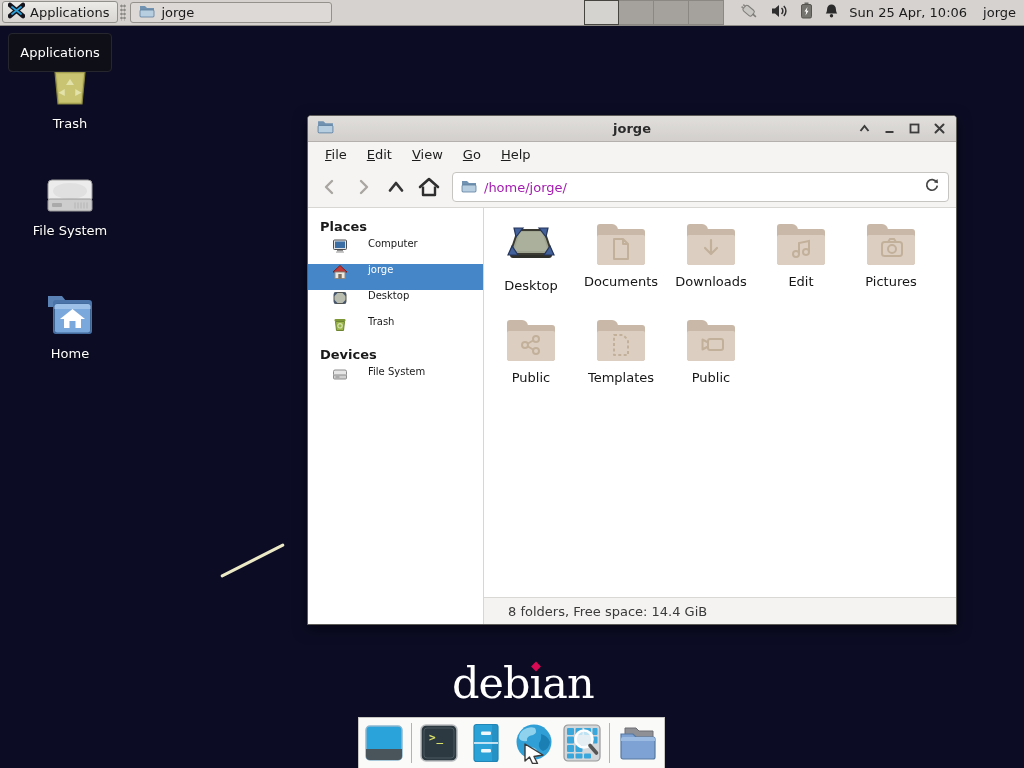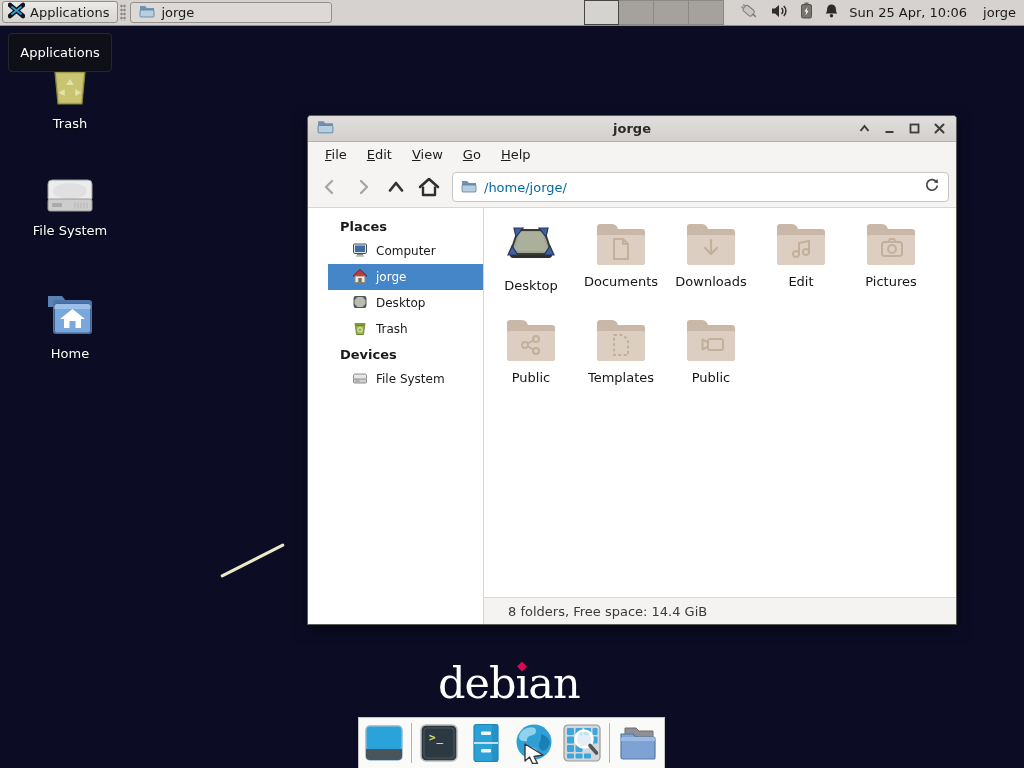--- a/index.html
+++ b/index.html
@@ -34,41 +34,41 @@
   .titlebar { height:26px; background:linear-gradient(#e1dfdc,#d2cfcc); border-bottom:1px solid #b3b0ad; border-radius:3px 3px 0 0; display:flex; align-items:center; padding:0 9px; position:relative; flex:0 0 26px; }
   .title-text { position:absolute; left:0; right:0; text-align:center; font-weight:bold; font-size:13px; color:#2b2b2b; }
   .win-controls { margin-left:auto; display:flex; gap:9px; z-index:1; }
   .win-controls span { display:flex; align-items:center; justify-content:center; width:16px; height:16px; }
   .menubar { height:25px; background:#f5f4f2; display:flex; align-items:center; padding-left:7px; flex:0 0 25px; }
   .menu-item { display:inline-block; padding:3px 10px; font-size:13px; color:#1c1c1c; }
   .menu-item::first-letter { text-decoration:underline; }
   .toolbar { height:41px; background:#f5f4f2; border-bottom:1px solid #d9d7d4; display:flex; align-items:center; padding:0 7px; gap:3px; flex:0 0 41px; }
   .tool-btn { width:30px; height:30px; display:flex; align-items:center; justify-content:center; border-radius:3px; }
   .pathbar { flex:1; height:30px; background:#fff; border:1px solid #c7c5c1; border-radius:4px; display:flex; align-items:center; padding:0 8px; gap:7px; margin-left:5px; }
-  .path-text { flex:1; font-size:13px; color:#0369a1; }
+  .path-text { flex:1; font-size:13px; color:#a21caf; }
   .win-content { flex:1; display:flex; min-height:0; }
-  .sidebar { width:176px; background:#fff; border-right:1px solid #d8d6d3; padding-top:6px; flex:0 0 176px;padding-left:20px; }
+  .sidebar { width:176px; background:#fff; border-right:1px solid #d8d6d3; padding-top:6px; flex:0 0 176px; }
   .side-header { font-weight:bold; font-size:13px; padding:5px 12px 4px; }
-  .side-item { height:26px; display:flex; align-items:center; gap:8px; padding-left:24px; font-size:12px; }
+  .side-item { height:26px; display:flex; gap:20px; padding-left:24px; font-size:10px; }
   .side-item.selected { background:#4486c8; color:#fff; }
   .main { flex:1; display:flex; flex-direction:column; background:#fff; min-width:0; }
   .files { flex:1; display:flex; flex-wrap:wrap; align-content:flex-start; padding:16px 0 0 2px; }
   .fcell { width:90px; height:96px; display:flex; flex-direction:column; align-items:center; }
   .fcell .flbl { font-size:13px; margin-top:9px; color:#161616; }
   .statusbar { height:27px; background:#f4f3f1; border-top:1px solid #dad8d5; display:flex; align-items:center; padding-left:24px; font-size:13px; color:#3a3a3a; flex:0 0 27px; }
 
   
   .bfolder { position:relative; width:48px; height:41px; }
   .bfolder .tab { position:absolute; left:0; top:0; width:21px; height:12px; background:#c9b8a7; border-radius:3px 6px 0 0; }
   .bfolder .back { position:absolute; left:0; top:5px; width:48px; height:36px; background:#c9b8a7; border-radius:3px; }
   .bfolder .front { position:absolute; left:0; top:11px; width:48px; height:30px; background:#dccfc1; border-radius:2px 2px 3px 3px; }
   .bfolder svg.glyph { position:absolute; left:13px; top:13px; }
 
   
-  .debian { position:absolute; left:438px; top:658px; font-family:"DejaVu Serif","Liberation Serif",serif; font-size:43px; color:#fff; display:flex; z-index:3; letter-spacing:-1px; }
+  .debian { position:absolute; left:452px; top:658px; font-family:"DejaVu Serif","Liberation Serif",serif; font-size:43px; color:#fff; display:flex; z-index:3; letter-spacing:-1px; }
   .debian .ipart { position:relative; }
   .debian .idot { position:absolute; left:50%; top:5px; width:7px; height:7px; background:#d70a53; transform:translateX(-50%) rotate(45deg); }
 
   
   .dock { position:absolute; left:358px; top:717px; width:307px; height:51px; background:#fafaf9; border:1px solid #c9c7c3; border-bottom:none; display:flex; align-items:center; padding:0 5px; gap:7px; z-index:15; }
   .dock-sep { width:1px; height:40px; background:#b5b3af; }
   .dock-icon { width:42px; height:42px; display:flex; align-items:center; justify-content:center; position:relative; }
   .term-glyph { position:absolute; left:10px; top:9px; font-family:"DejaVu Sans Mono","Liberation Mono",monospace; font-size:11px; font-weight:bold; color:#d9e06a; letter-spacing:1px; }
 </style>
 </head>

